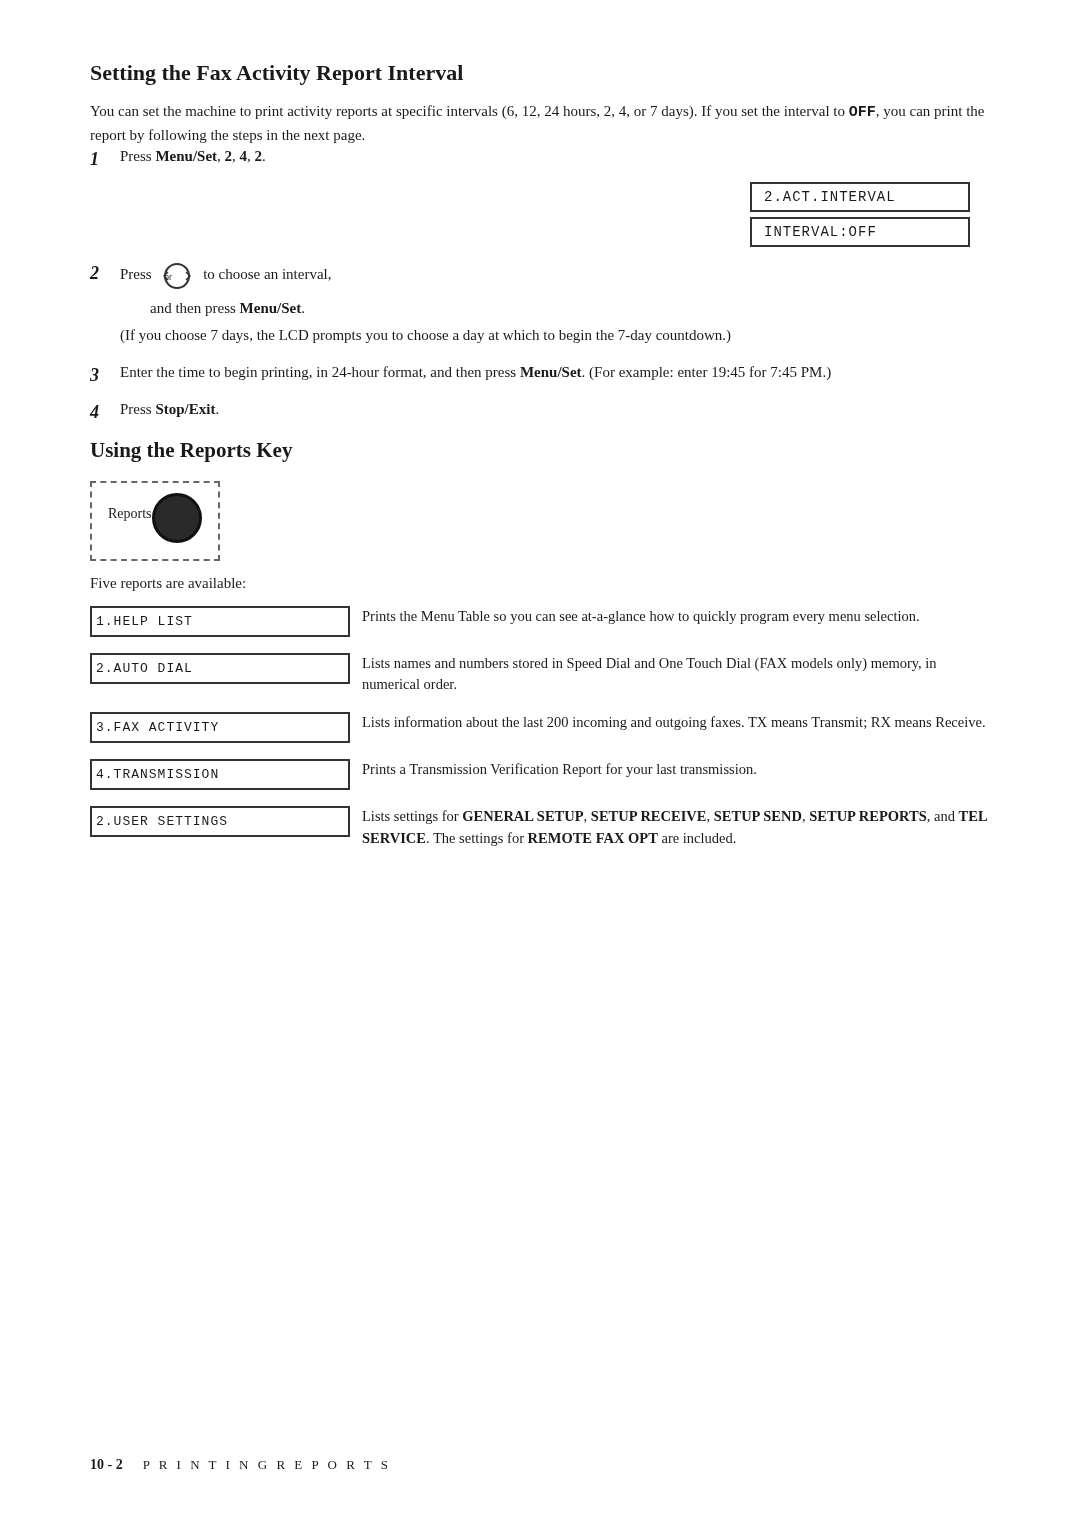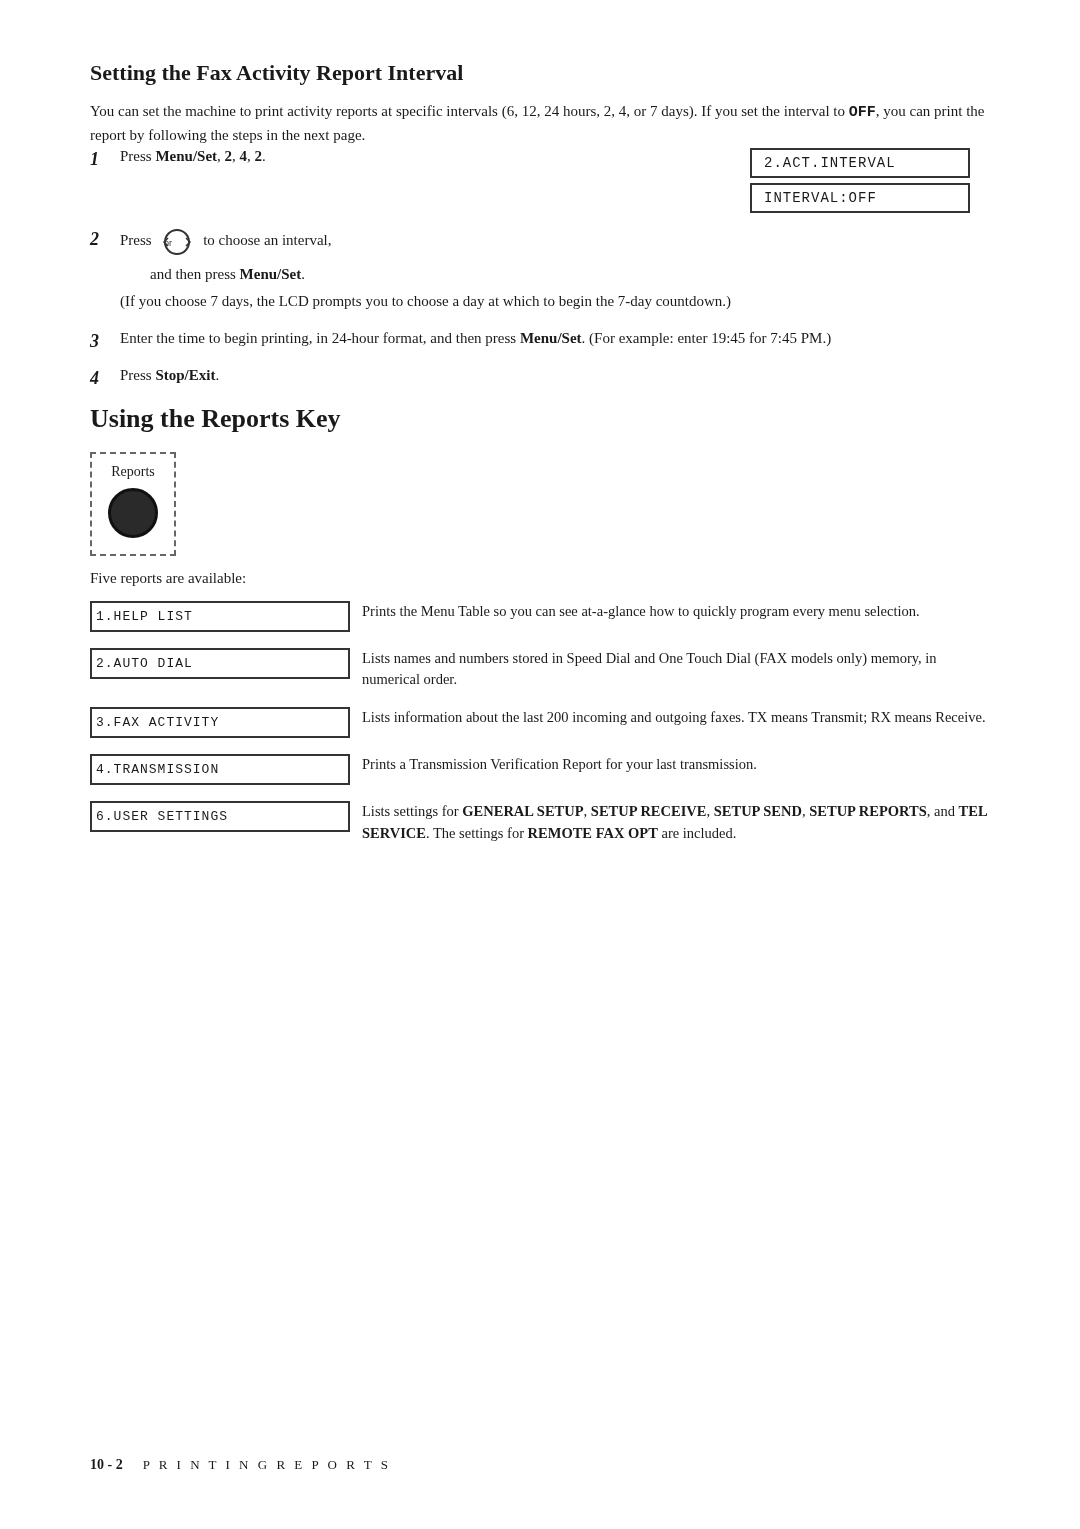--- a/index.html
+++ b/index.html
@@ -54,20 +54,21 @@
       align-items: flex-start;
       gap: 40px;
     }
 
     .step-left {
       flex: 1;
     }
 
     .step-right {
       min-width: 240px;
+      margin-top: 34px;
     }
 
     .lcd-box {
       border: 2px solid #333;
       padding: 5px 12px;
       font-family: 'Courier New', Courier, monospace;
       font-size: 14px;
       background: #fff;
       margin-bottom: 5px;
       display: inline-block;
@@ -88,37 +89,37 @@
 
     .monospace {
       font-family: 'Courier New', Courier, monospace;
     }
 
     .indent {
       margin-left: 30px;
     }
 
     .sub-section-title {
-      font-size: 26px;
+      font-size: 21px;
       font-weight: bold;
       margin-bottom: 16px;
     }
 
     
     .reports-key-container {
       margin: 18px 0 14px 0;
       display: flex;
       align-items: flex-start;
     }
 
     .dashed-box {
       border: 2px dashed #666;
       padding: 10px 16px 16px 16px;
       display: inline-flex;
-      flex-direction: column;
+      flex-direction: row;
       align-items: center;
       margin-right: 30px;
     }
 
     .reports-label {
       font-size: 14px;
       margin-bottom: 8px;
     }
 
     .round-button {
@@ -257,21 +258,21 @@
 
   <div class="report-lcd">2.AUTO DIAL</div>
   <div class="report-desc">Lists names and numbers stored in Speed Dial and One Touch Dial (FAX models only) memory, in numerical order.</div>
 
   <div class="report-lcd">3.FAX ACTIVITY</div>
   <div class="report-desc">Lists information about the last 200 incoming and outgoing faxes. TX means Transmit; RX means Receive.</div>
 
   <div class="report-lcd">4.TRANSMISSION</div>
   <div class="report-desc">Prints a Transmission Verification Report for your last transmission.</div>
 
-  <div class="report-lcd">6.USER SETTINGS</div>
+  <div class="report-lcd">2.USER SETTINGS</div>
   <div class="report-desc">
     Lists settings for <strong>GENERAL SETUP</strong>, <strong>SETUP RECEIVE</strong>, <strong>SETUP SEND</strong>, <strong>SETUP REPORTS</strong>, and <strong>TEL SERVICE</strong>. The settings for <strong>REMOTE FAX OPT</strong> are included.
   </div>
 
 </div>
 
 <div class="footer">
   <span class="footer-left">10 - 2</span>
   <span class="footer-right">P R I N T I N G   R E P O R T S</span>
 </div>

